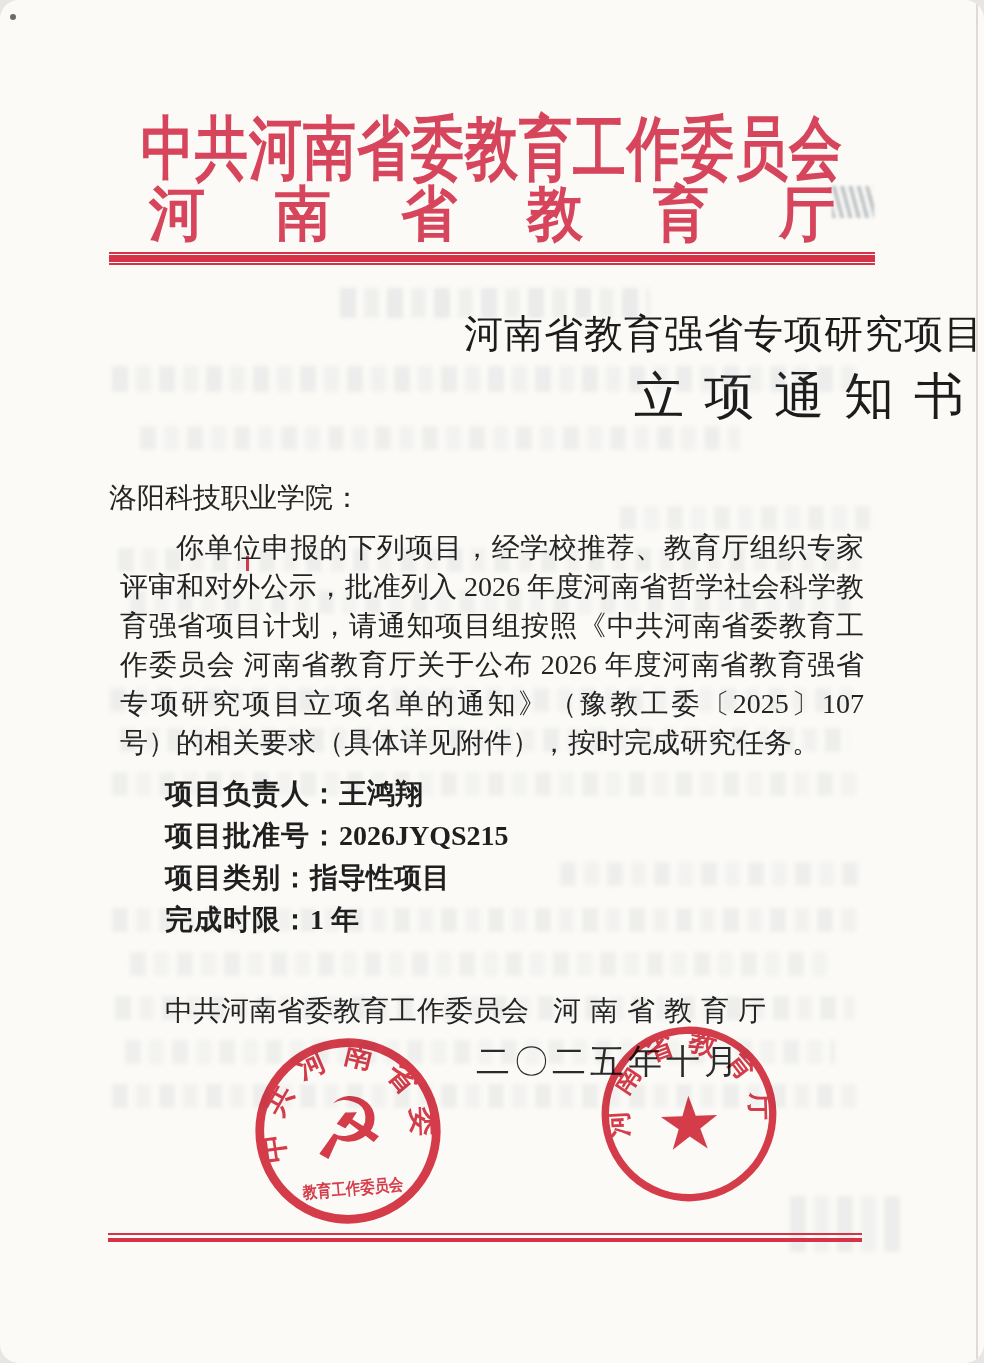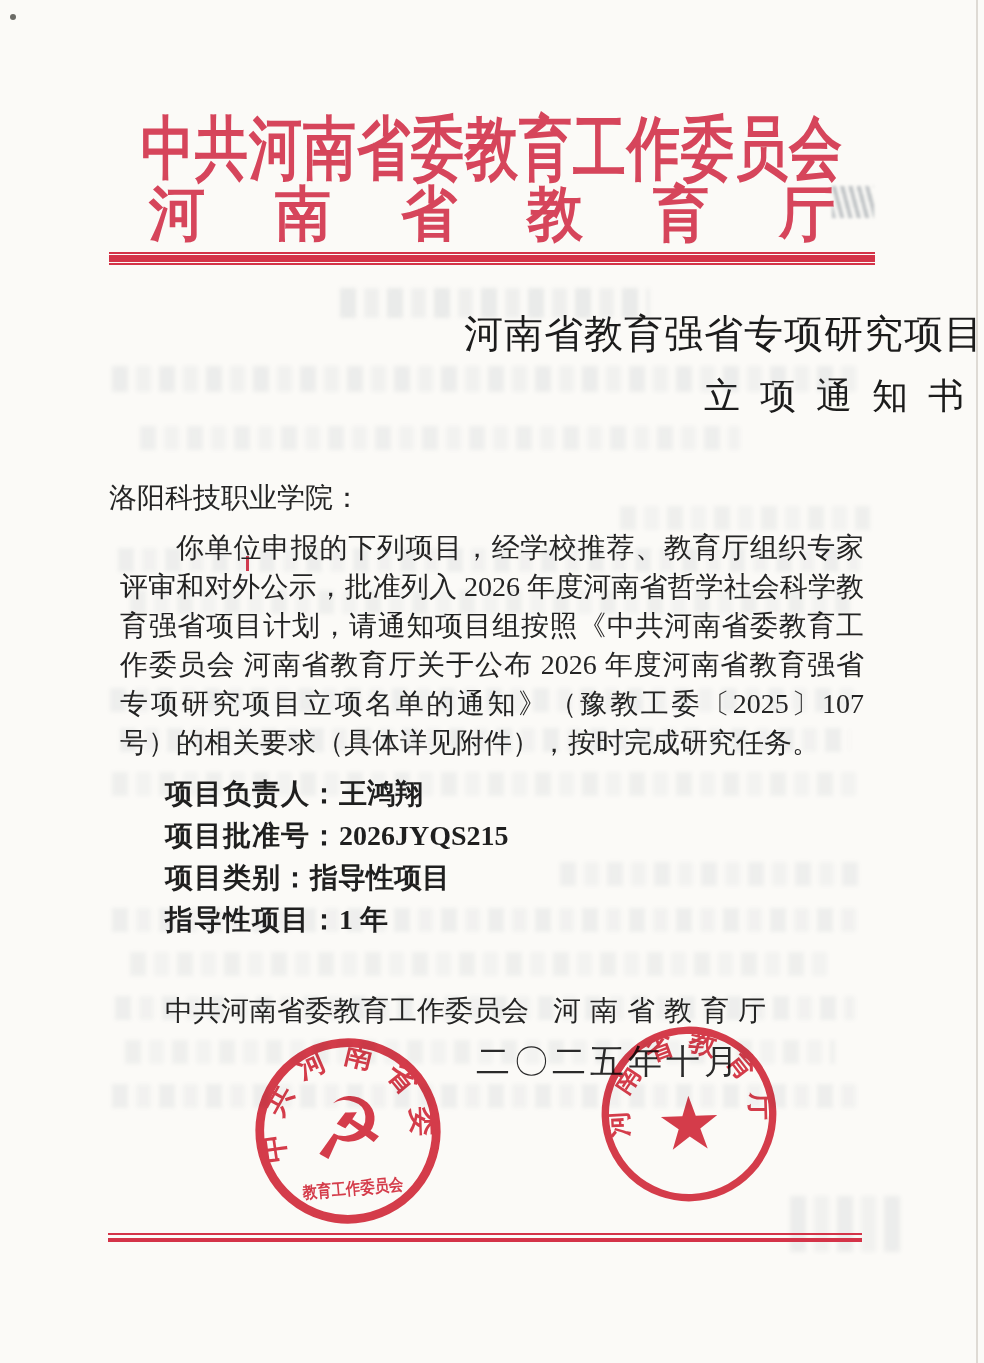--- a/index.html
+++ b/index.html
@@ -3,20 +3,21 @@
 <meta charset="utf-8">
 <style>
   html,body{margin:0;padding:0;background:#e8e6e2;}
   .page{
     position:relative;
     width:984px;height:1363px;
     margin:0 auto;
     background:#fbfaf7;
     overflow:hidden;
     font-family:"Liberation Serif","DejaVu Serif",serif;
+    border-radius:19px;
   }
   
   .letterhead{padding-top:102px;text-align:center;color:#d6455b;}
   .lh-line1{
     font-size:53px;font-weight:bold;line-height:72px;
     letter-spacing:1px;
     transform:scaleY(1.30);transform-origin:center top;
     white-space:nowrap;
   }
   .lh-line2{
@@ -30,21 +31,21 @@
     margin:8px auto 0;
     width:766px;height:13px;
     background:linear-gradient(180deg,
       #d43348 0 2px, rgba(0,0,0,0) 2px 3px,
       #d43348 3px 10px, rgba(0,0,0,0) 10px 11px,
       #d43348 11px 13px);
   }
   
   .doc-title{margin-top:44px;text-align:right;color:#1c1c1c;font-weight:normal;}
   .dt-line1{font-size:39px;line-height:50px;letter-spacing:1px;}
-  .dt-line2{font-size:36px;line-height:50px;margin-top:12px;letter-spacing:20px;padding-left:20px;}
+  .dt-line2{font-size:50px;line-height:50px;margin-top:12px;letter-spacing:20px;padding-left:20px;}
   
   .body-block{
     position:relative;z-index:1;
     width:766px;margin:57px auto 0;
     font-size:28px;line-height:39px;color:#242424;
     text-align:justify;
   }
   .recipient{margin:0;}
   .para{margin:11px;text-indent:56px;}
   .details{margin-top:2px;}
@@ -128,21 +129,21 @@
   </div>
 
   <div class="body-block">
     <p class="recipient">洛阳科技职业学院：</p>
     <p class="para">你单位申报的下列项目，经学校推荐、教育厅组织专家评审和对外公示，批准列入 2026 年度河南省哲学社会科学教育强省项目计划，请通知项目组按照《中共河南省委教育工作委员会 河南省教育厅关于公布 2026 年度河南省教育强省专项研究项目立项名单的通知》（豫教工委〔2025〕107 号）的相关要求（具体详见附件），按时完成研究任务。</p>
 
     <div class="details">
       <p class="detail-row"><span class="lbl">项目负责人：</span><span>王鸿翔</span></p>
       <p class="detail-row"><span class="lbl">项目批准号：</span><span>2026JYQS215</span></p>
       <p class="detail-row"><span class="lbl">项目类别：</span><span>指导性项目</span></p>
-      <p class="detail-row"><span class="lbl">指导性项目：</span><span>1 年</span></p>
+      <p class="detail-row"><span class="lbl">完成时限：</span><span>1 年</span></p>
     </div>
   </div>
 
   <div class="signature">
     <span class="org1">中共河南省委教育工作委员会</span><span class="org2">河南省教育厅</span>
   </div>
   <div class="date-line">二〇二五年十月</div>
 
   <div class="bottom-rule"></div>
 

